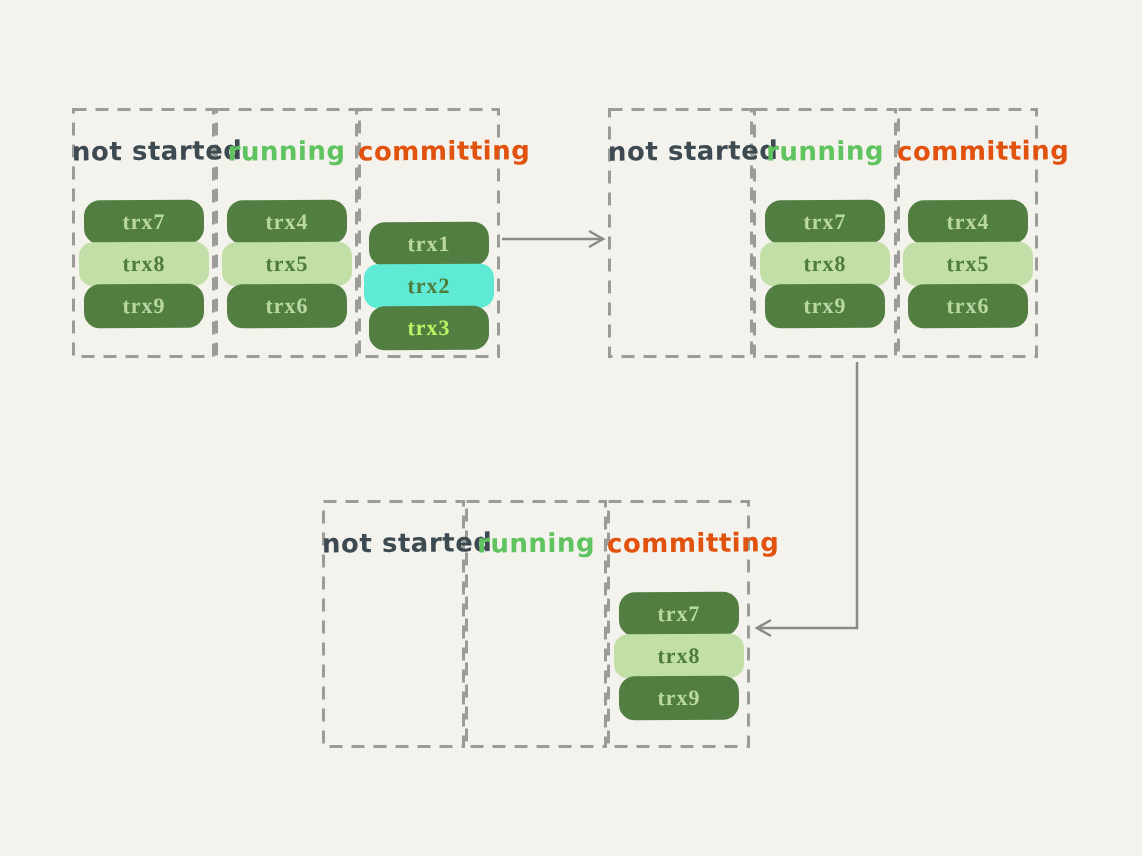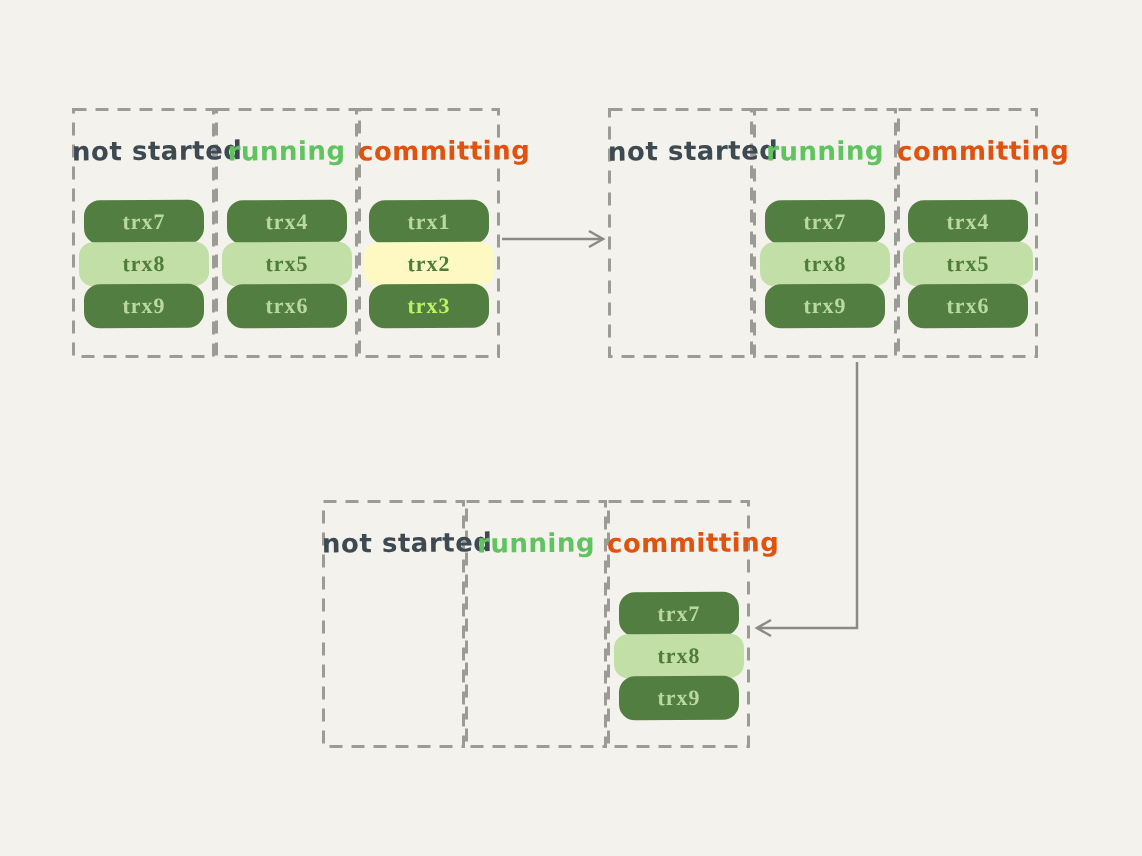--- a/index.html
+++ b/index.html
@@ -100,22 +100,22 @@
         <div class="column-label" style="color: rgb(95, 196, 95);">running</div>
         <div class="pill-stack">
           <div class="pill dark" style="background: rgb(82, 126, 65); color: rgb(185, 216, 162);">trx4</div>
           <div class="pill light" style="background: rgb(195, 223, 168); color: rgb(78, 124, 58);">trx5</div>
           <div class="pill dark" style="background: rgb(82, 126, 65); color: rgb(185, 216, 162);">trx6</div>
         </div>
       </div>
       <div class="state-column" style="left: 358px; top: 108px; width: 142px; height: 250px;">
         <div class="column-label" style="color: rgb(224, 82, 14);">committing</div>
         <div class="pill-stack">
-          <div class="pill dark" style="background: rgb(82, 126, 65); color: rgb(185, 216, 162);">trx1</div>
-          <div class="pill light" style="background: #fef9c3; color: rgb(78, 124, 58);">trx2</div>
+          <div class="pill dark" style="background: rgb(82, 126, 65); color: rgb(185, 216, 162); margin-top: 22px;">trx1</div>
+          <div class="pill light" style="background: #5eead4; color: rgb(78, 124, 58);">trx2</div>
           <div class="pill dark" style="background: rgb(82, 126, 65); color: #bef264;">trx3</div>
         </div>
       </div>
       <div class="state-column" style="left: 608px; top: 108px; width: 145px; height: 250px;">
         <div class="column-label" style="color: rgb(61, 74, 82);">not started</div>
       </div>
       <div class="state-column" style="left: 753px; top: 108px; width: 144px; height: 250px;">
         <div class="column-label" style="color: rgb(95, 196, 95);">running</div>
         <div class="pill-stack">
           <div class="pill dark" style="background: rgb(82, 126, 65); color: rgb(185, 216, 162);">trx7</div>

